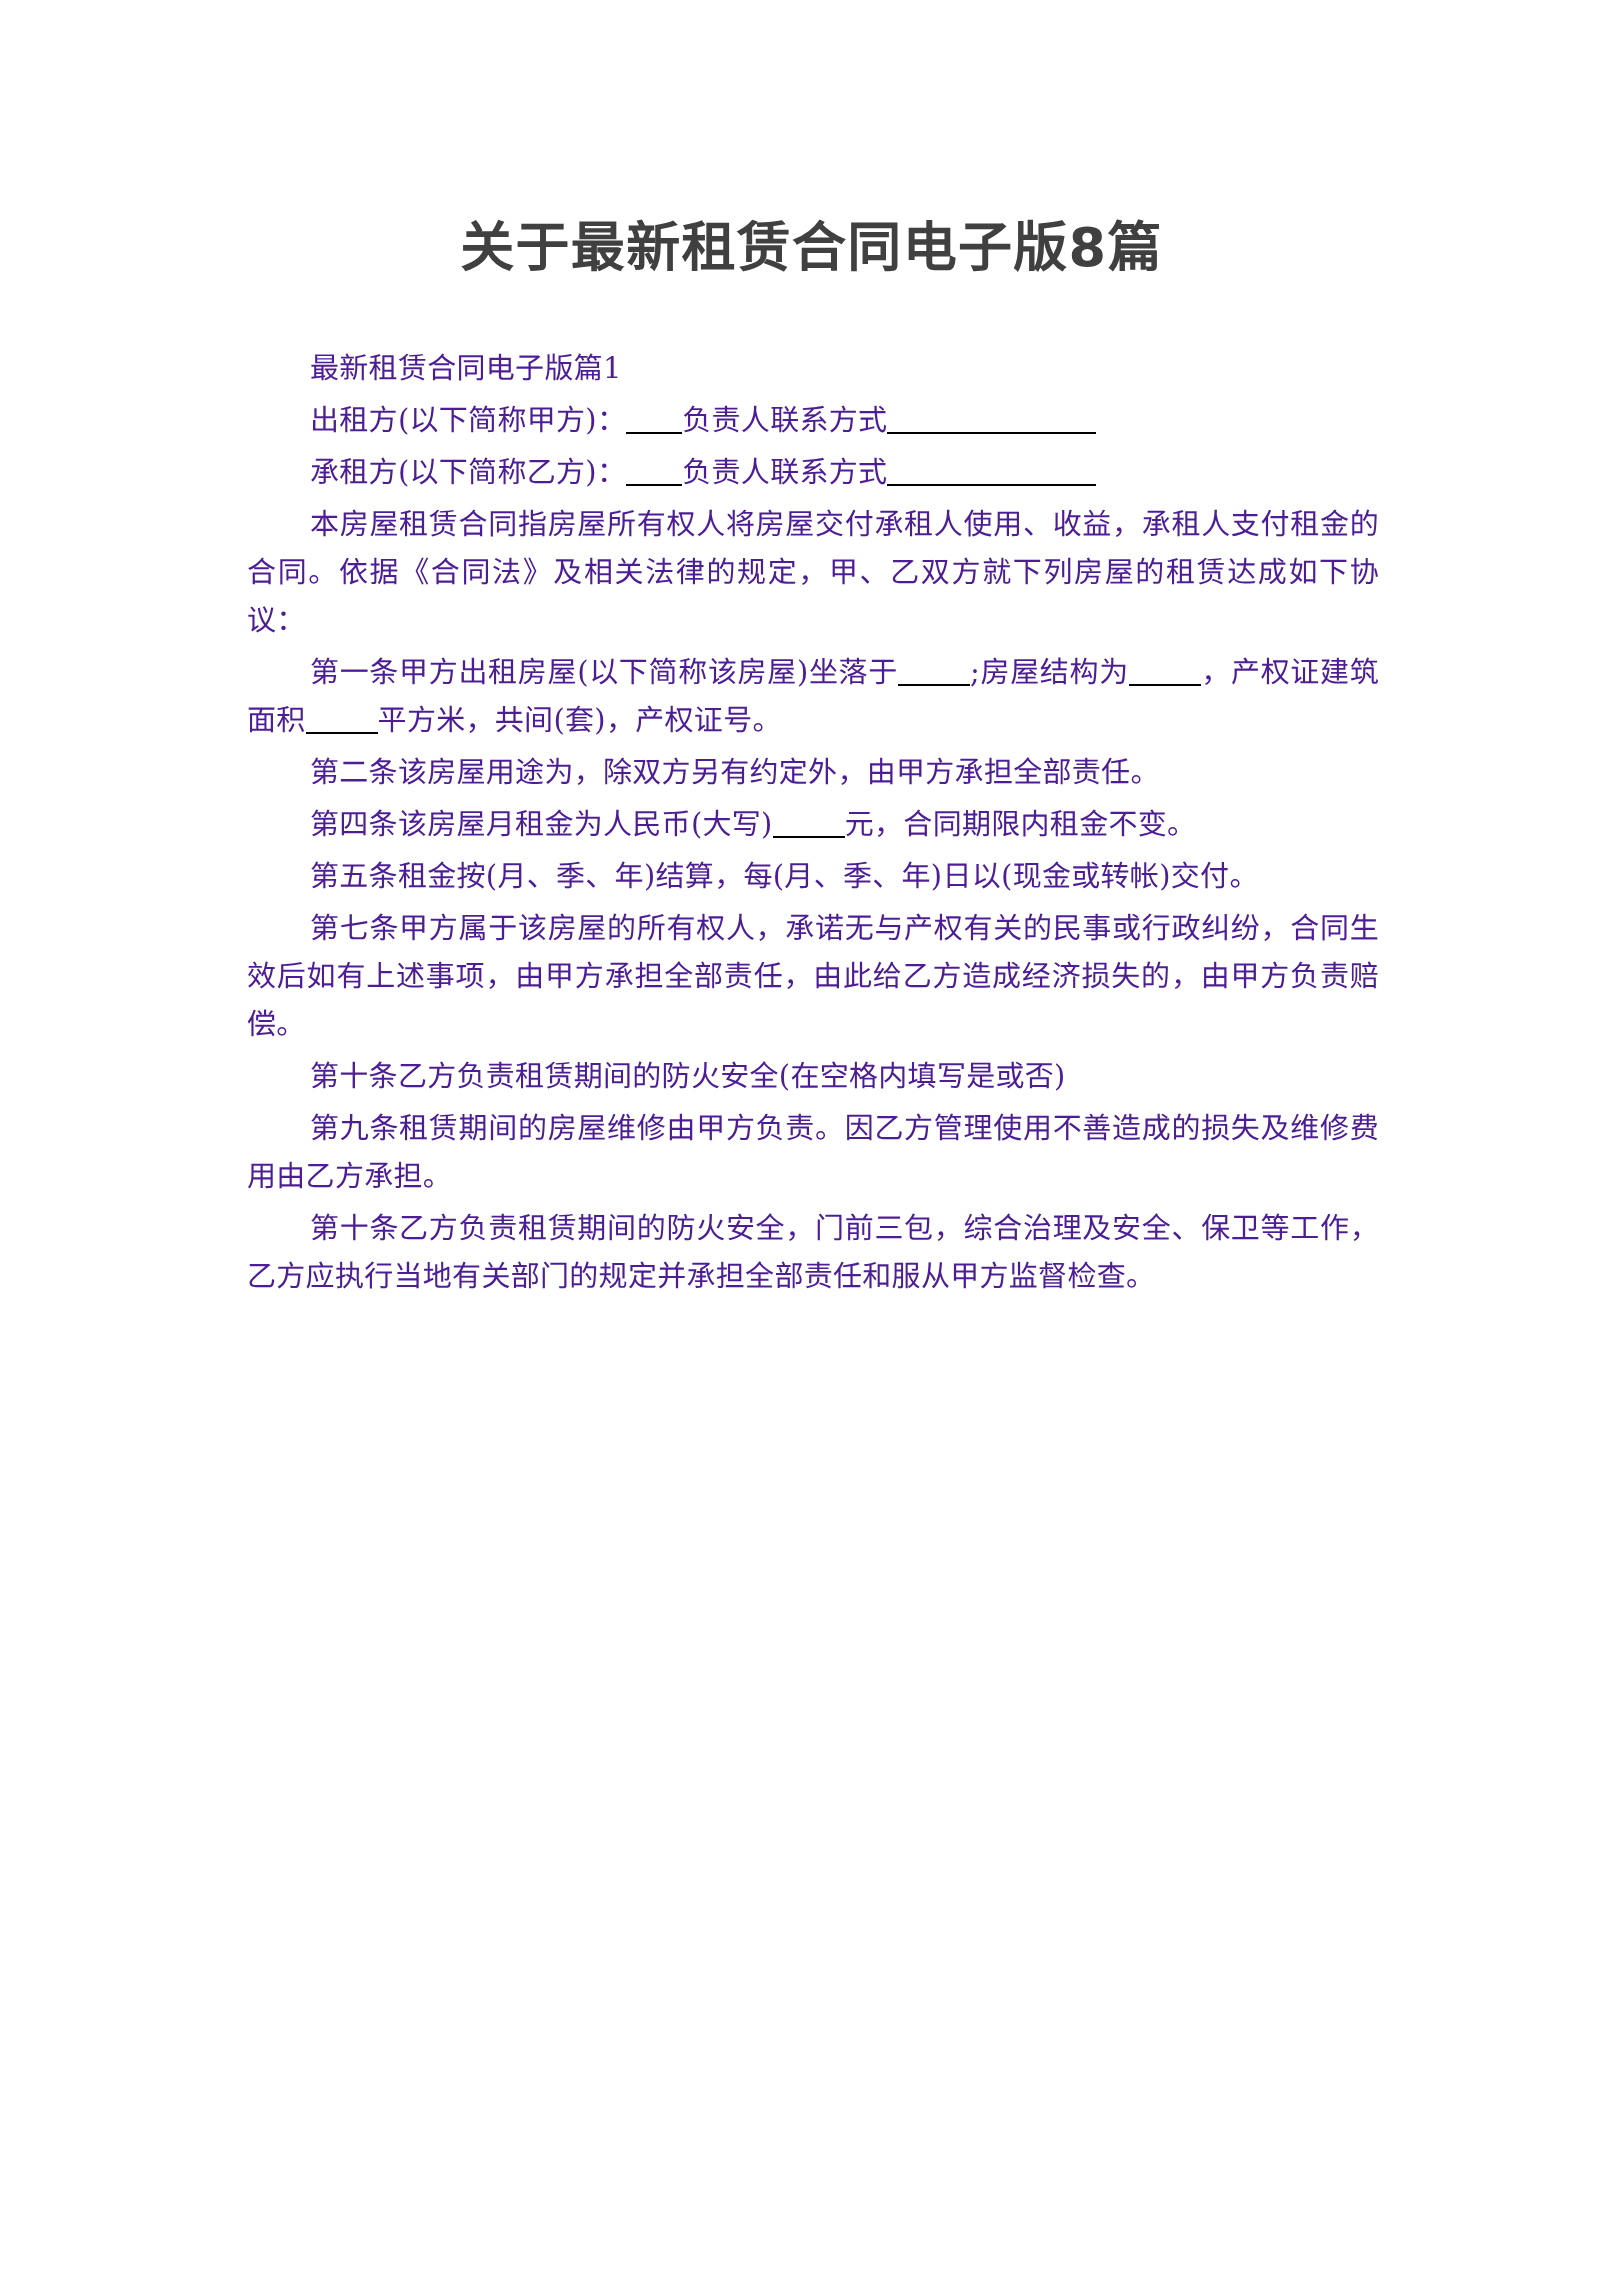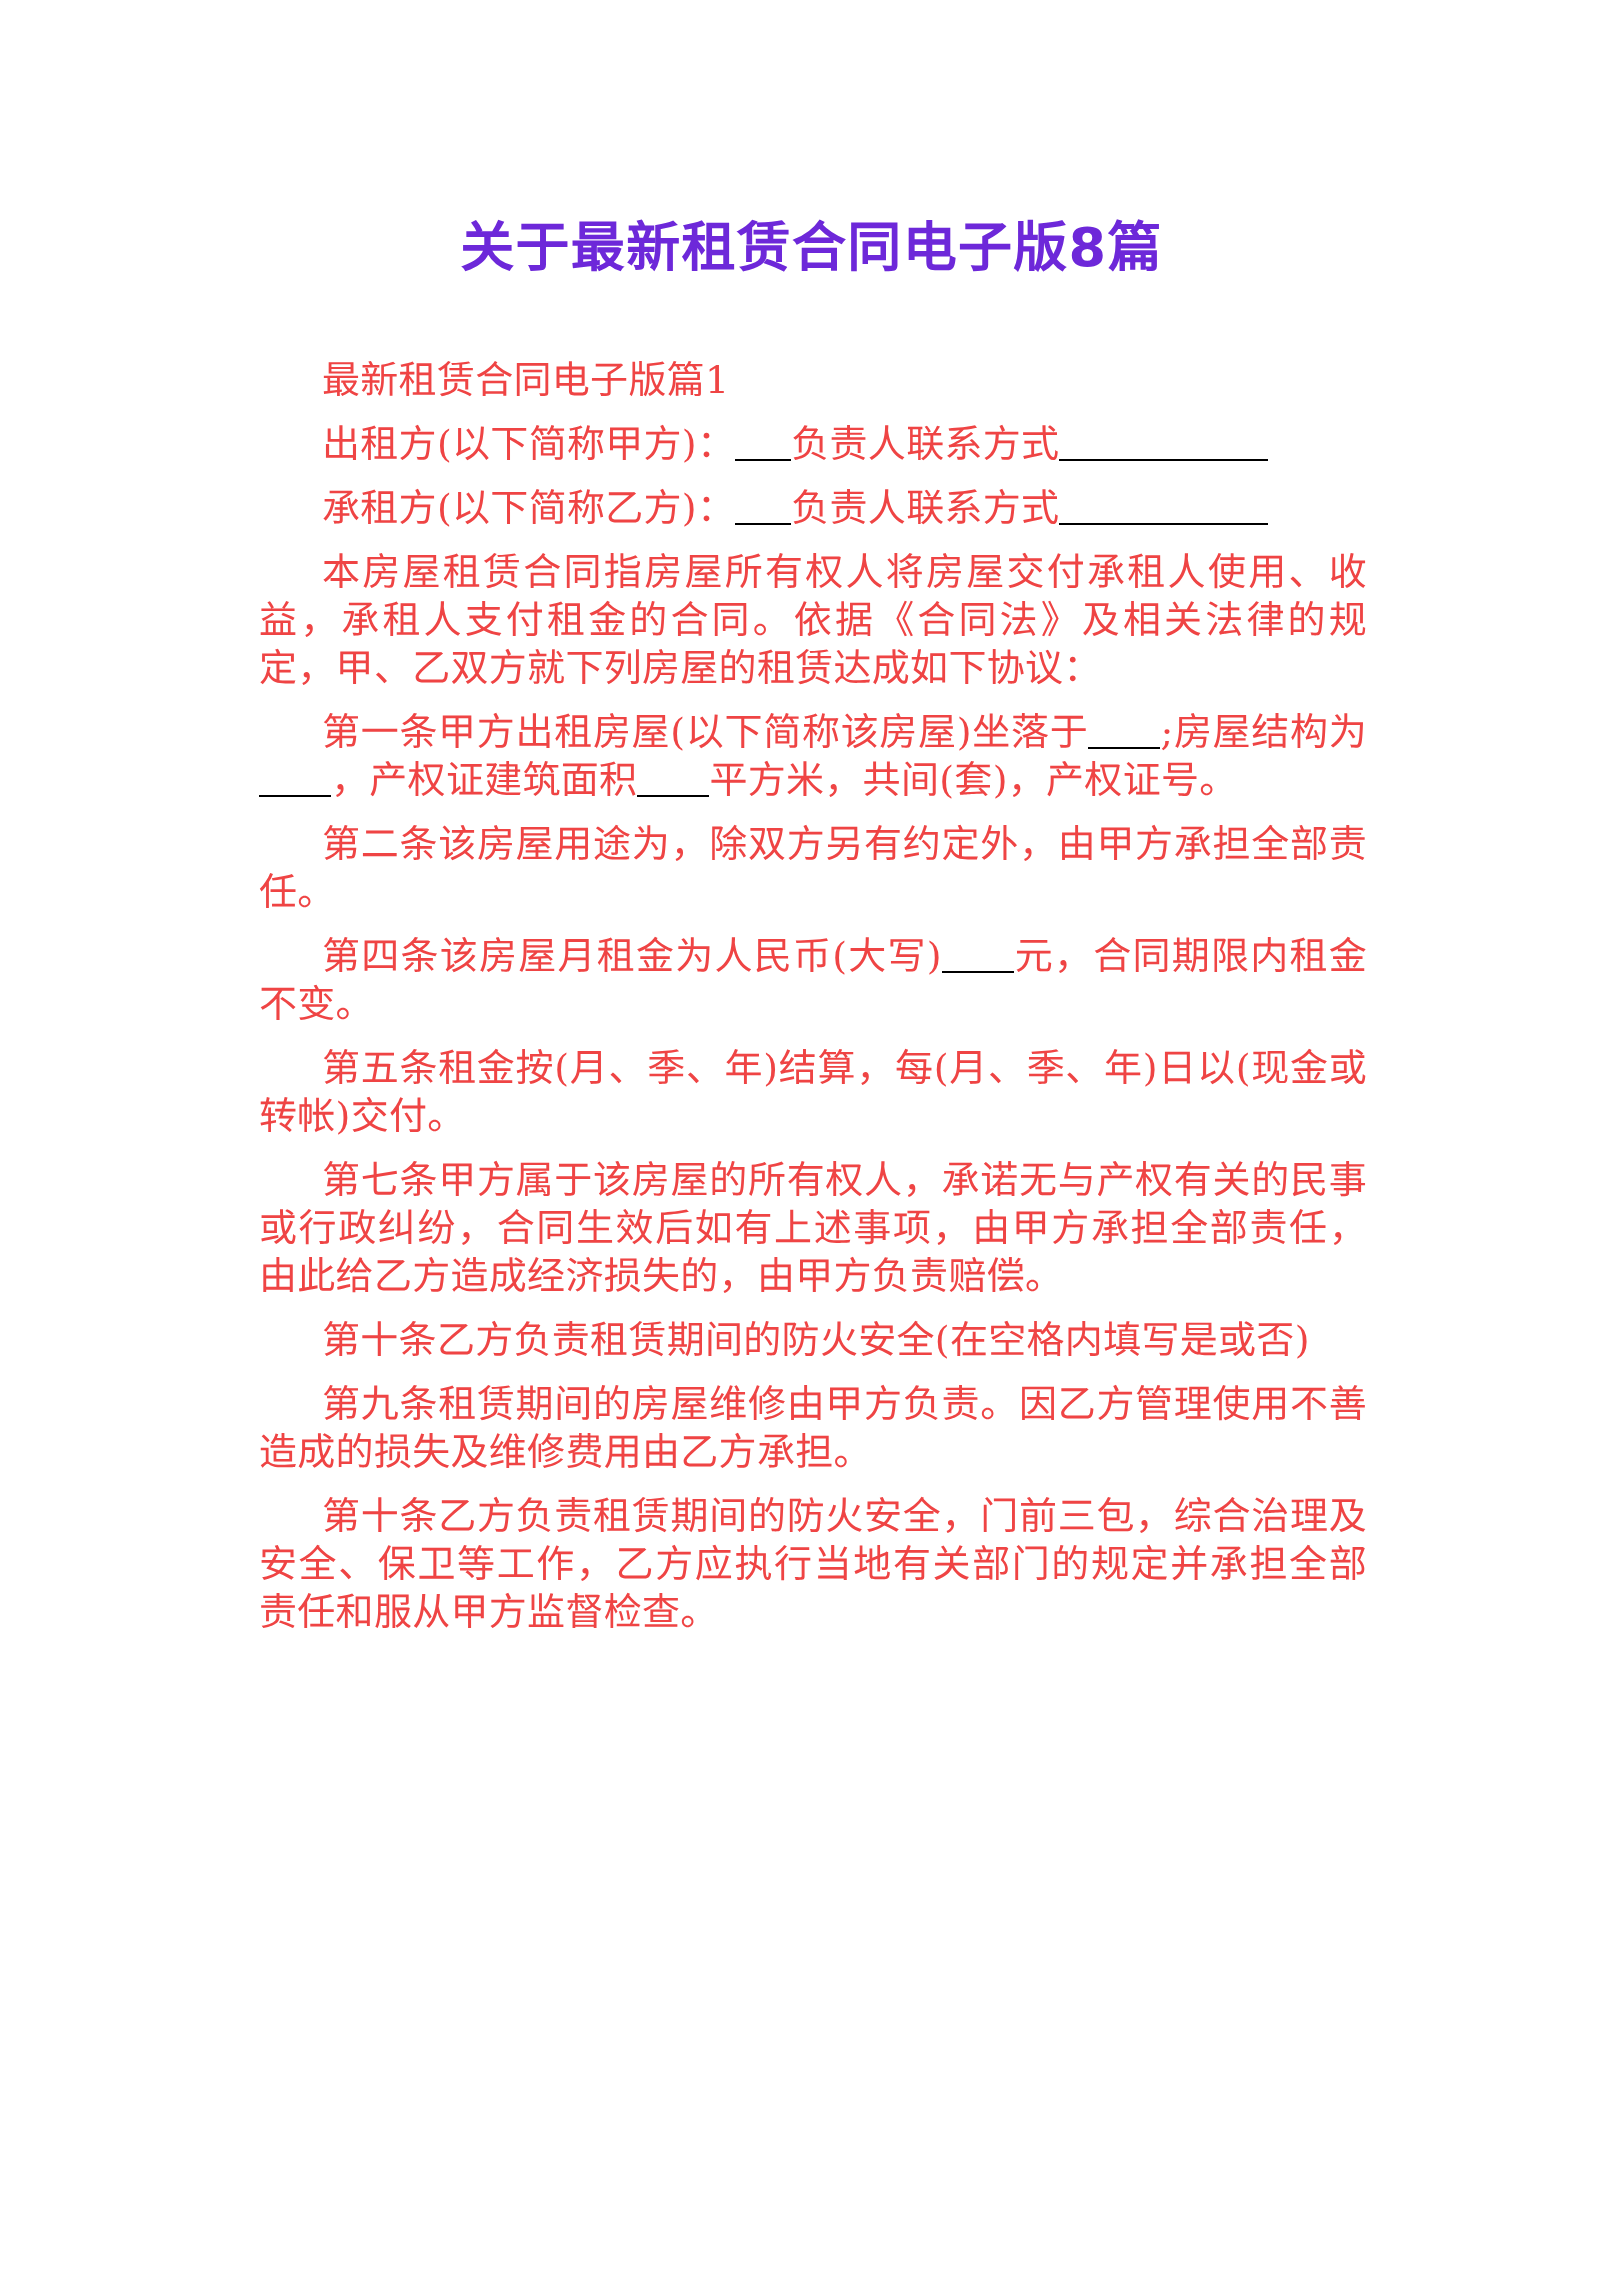--- a/index.html
+++ b/index.html
@@ -24,37 +24,37 @@
     position: absolute;
     left: 0;
     top: 178px;
     width: 1623px;
     text-align: center;
     font-family: "DejaVu Sans", "Liberation Sans", sans-serif;
     font-weight: 700;
     font-size: 54px;
     line-height: 68px;
     letter-spacing: 1.3px;
-    color: #6d28d9;
+    color: #404040;
     white-space: nowrap;
   }
   .body-block {
     position: absolute;
     left: 243px;
     top: 340px;
     width: 1140px;
   }
   .para {
-    font-size: 38px;
+    font-size: 29px;
     line-height: 48px;
-    color: #ef4444;
+    color: #4c1d95;
     text-align: justify;
     text-justify: inter-character;
     text-align-last: left;
-    margin: 16px;
+    margin: 4px;
     padding: 0;
     letter-spacing: 0.3px;
     word-break: break-all;
   }
   .para.indent {
     text-indent: 63px;
   }
   .para.noindent {
     text-indent: 0;
   }

